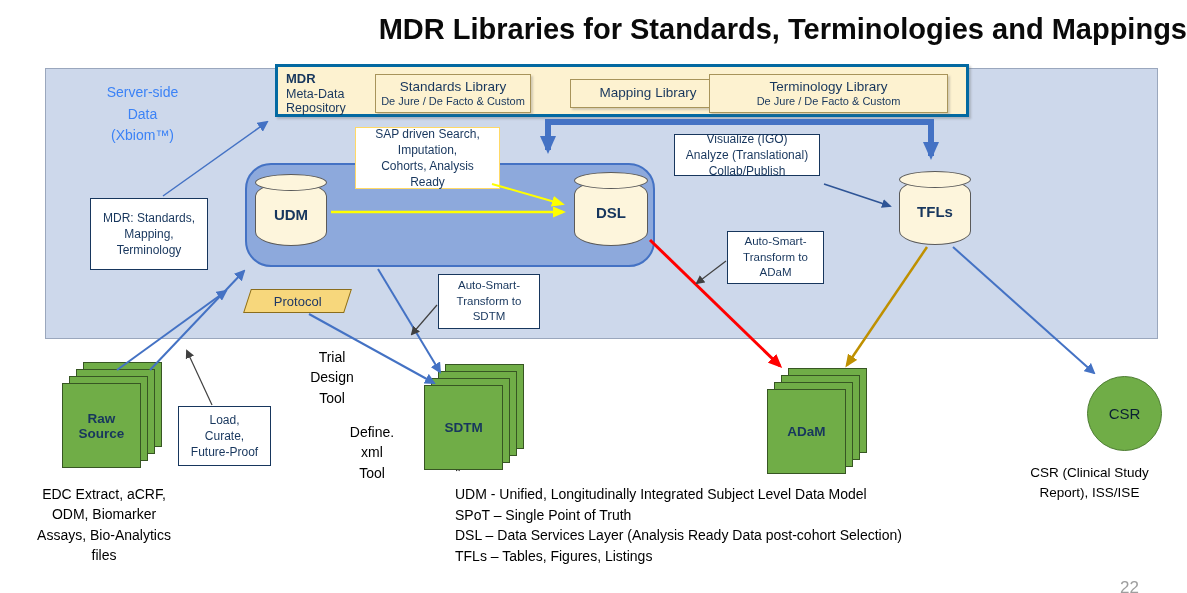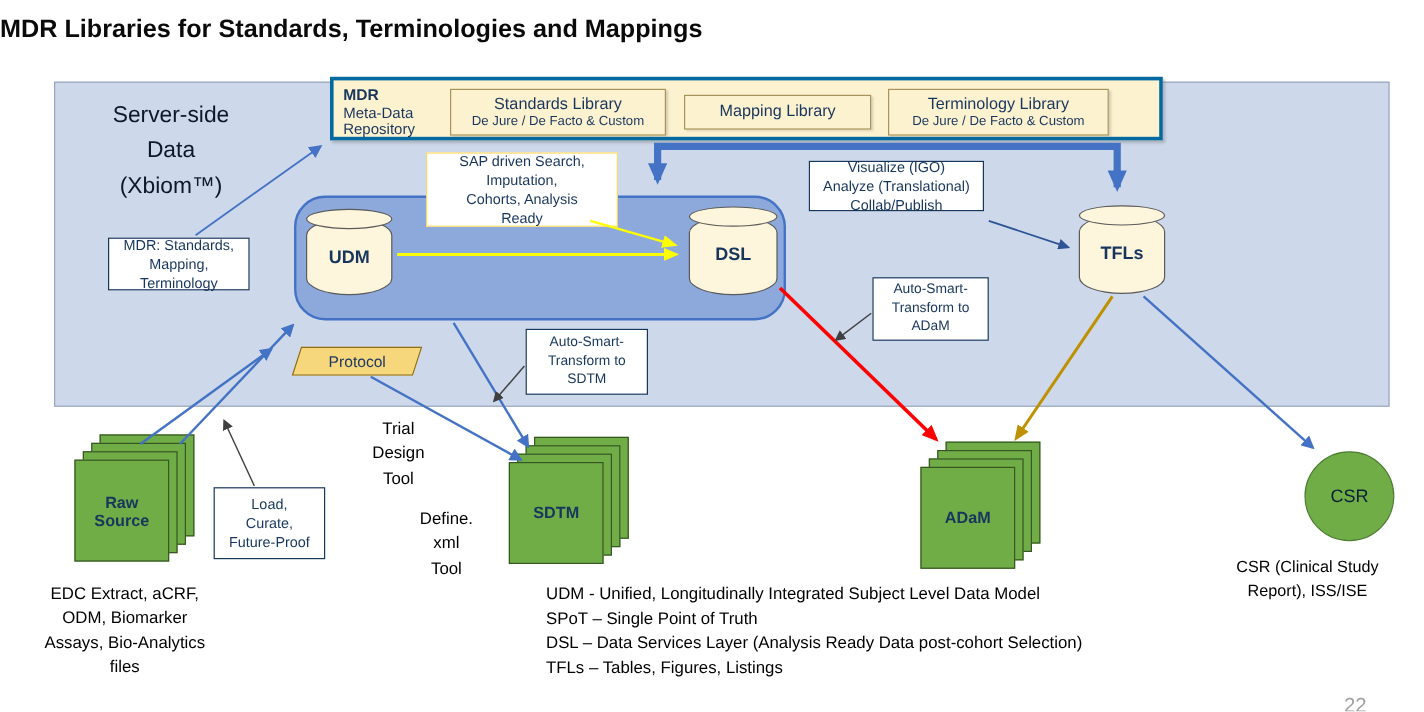--- a/index.html
+++ b/index.html
@@ -2,53 +2,53 @@
 <html><head>
 <meta charset="utf-8">
 <style>
   *{margin:0;padding:0;box-sizing:border-box}
   html,body{background:#fff}
   .canvas{position:relative;width:1187px;height:593px;background:#fff;overflow:hidden;
           font-family:"Liberation Sans",sans-serif;color:#000}
   .abs{position:absolute}
   .pre{white-space:pre-line}
 
-  .title{top:13px;left:0;width:100%;text-align:left;font-size:21px;font-weight:700;color:#0a0a0a}
+  .title{top:13px;left:0;width:100%;text-align:right;font-size:29px;font-weight:700;color:#0a0a0a}
 
   .server-box{left:45px;top:68px;width:1113px;height:271px;background:#cdd8eb;border:1px solid #9aa7bd;z-index:1}
-  .server-label{left:55px;top:82px;width:175px;text-align:center;font-size:19px;line-height:1.55;color:#0f172a;z-index:2}
+  .server-label{left:55px;top:82px;width:175px;text-align:center;font-size:14px;line-height:1.55;color:#3b82f6;z-index:2}
 
   .mdr-bar{left:275px;top:64px;width:694px;height:53px;background:#fdf2d0;border:3px solid #0369a1;
            box-shadow:2px 2px 2px rgba(110,110,110,.35);z-index:3}
   .mdr-title{left:8px;top:4px;font-size:13px;font-weight:700;color:#17365d}
   .mdr-sub{left:8px;top:20px;font-size:12.5px;line-height:1.15;color:#17365d}
   .lib{position:absolute;background:#fdf2d0;border:1px solid #a8945a;display:flex;flex-direction:column;
        align-items:center;justify-content:center;color:#17365d;box-shadow:1.5px 1.5px 2px rgba(110,110,110,.3)}
   .lib .t{font-size:13.5px;line-height:1.2}
   .lib .s{font-size:11px;line-height:1.2}
-  .lib-standards{left:97px;top:7px;width:180px;height:39px}
+  .lib-standards{left:97px;top:7px;width:156px;height:39px}
   .lib-mapping{left:292px;top:12px;width:156px;height:29px}
-  .lib-terminology{left:462px;top:7px;width:184px;height:39px}
+  .lib-terminology{left:431px;top:7px;width:239px;height:39px}
 
   .hub{left:245px;top:163px;width:410px;height:104px;background:#8da9dc;border:2.5px solid #4472c4;border-radius:26px;z-index:2}
   .hub-label{left:245px;top:233px;width:410px;text-align:center;font-size:20px;font-weight:700;color:#ffff00;z-index:4}
 
   .cyl{position:absolute;z-index:4}
   .cyl .body{position:absolute;left:0;right:0;top:8px;bottom:0;background:#fdf5dc;border:1.5px solid #5a5a5a;border-radius:50%/14px}
   .cyl .lid{position:absolute;left:0;right:0;top:0;height:17px;background:#fdf5dc;border:1.5px solid #5a5a5a;border-radius:50%}
   .cyl .lbl{position:absolute;left:0;right:0;top:32px;text-align:center;font-size:15px;font-weight:700;color:#17365d}
   .cyl-udm{left:255px;top:174px;width:72px;height:72px}
   .cyl-dsl{left:574px;top:172px;width:74px;height:74px}
   .cyl-tfls{left:899px;top:171px;width:72px;height:74px}
 
   .note{position:absolute;background:#fff;border:1px solid #17365d;color:#17365d;font-size:12px;line-height:1.35;
         text-align:center;display:flex;align-items:center;justify-content:center;white-space:pre-line;z-index:5}
-  .note-sap{left:355px;top:127px;width:160px;height:62px;border:1.5px solid #ffd966;z-index:6}
+  .note-sap{left:355px;top:127px;width:145px;height:62px;border:1.5px solid #ffd966;z-index:6}
   .note-viz{left:674px;top:134px;width:146px;height:42px}
-  .note-mdr{left:90px;top:198px;width:118px;height:44px}
+  .note-mdr{left:90px;top:198px;width:118px;height:72px}
   .note-sdtm{left:438px;top:274px;width:102px;height:55px;font-size:11.5px}
   .note-adam{left:727px;top:231px;width:97px;height:53px;font-size:11.5px}
   .note-load{left:178px;top:406px;width:93px;height:60px}
 
   .protocol{left:247px;top:289px;width:101px;height:24px;background:#f7d77c;border:1px solid #8a6d1d;
             transform:skewX(-18deg);display:flex;align-items:center;justify-content:center;z-index:5}
   .protocol span{transform:skewX(18deg);font-size:13px;color:#1f3864}
 
   .freetext{position:absolute;font-size:14px;color:#000;text-align:center;line-height:1.45;white-space:pre-line;z-index:3}
   .trial{left:303px;top:347px;width:58px}

